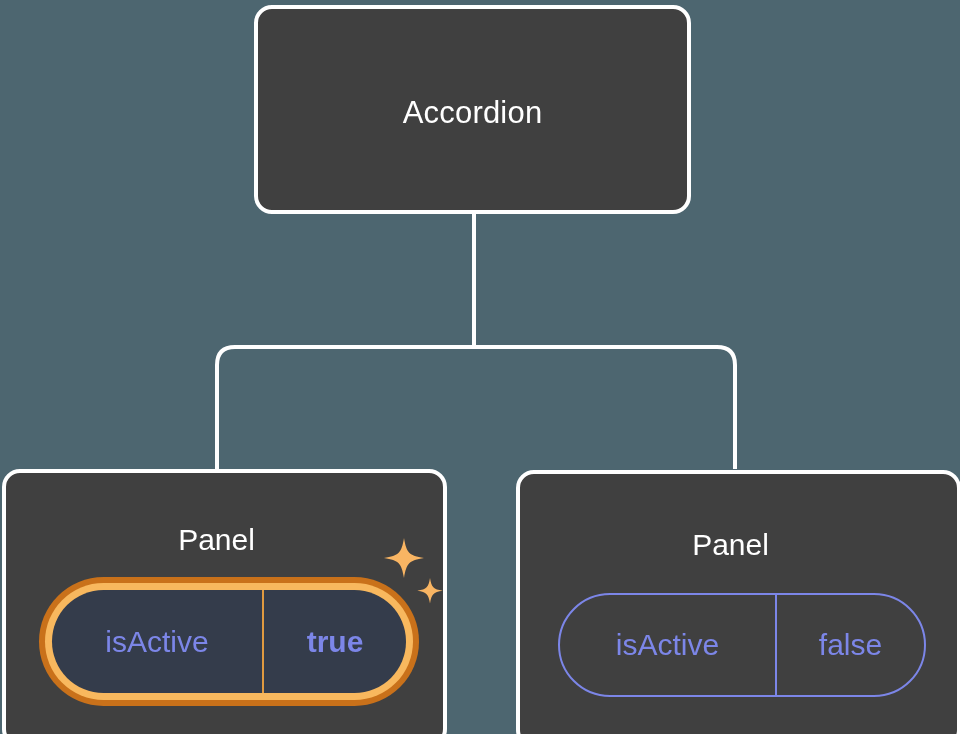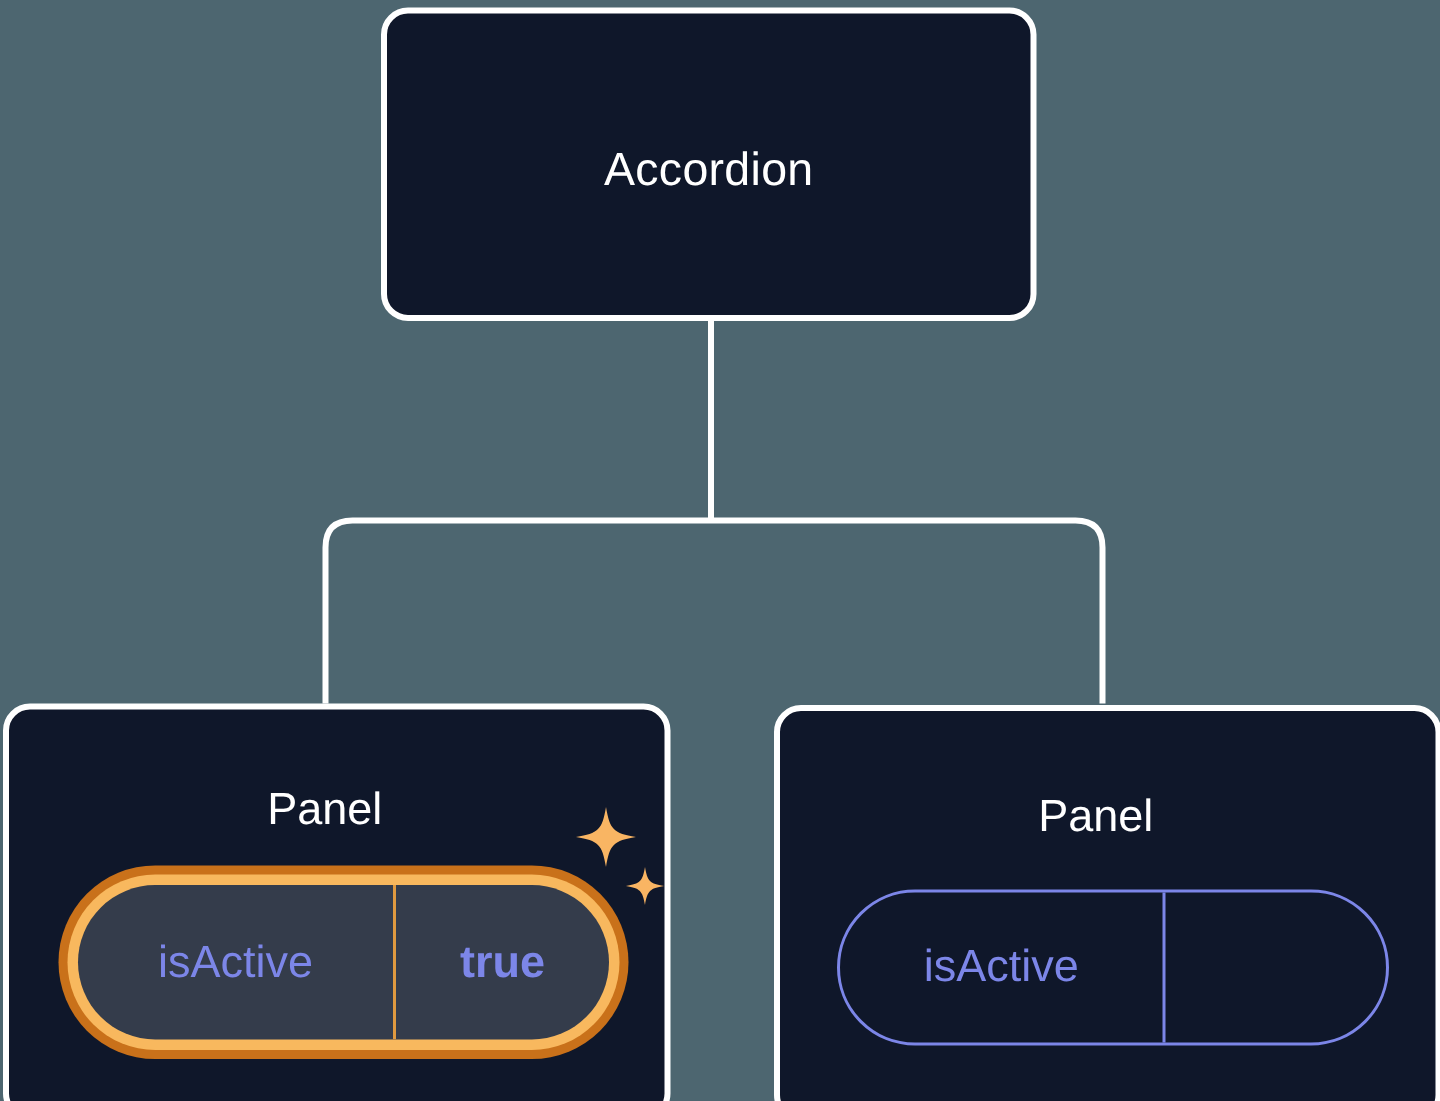--- a/index.html
+++ b/index.html
@@ -22,21 +22,21 @@
     left: 0;
     top: 0;
     width: 960px;
     height: 734px;
     pointer-events: none;
   }
 
   
   .node {
     position: absolute;
-    background: #0f172a;
+    background: #404040;
     border: 4px solid #ffffff;
     border-radius: 18px;
     box-sizing: border-box;
   }
 
   
   #node-accordion {
     left: 254px;
     top: 5px;
     width: 437px;
@@ -204,20 +204,21 @@
         <div class="pill-val">true</div>
       </div>
     </div>
   </div>
 
   <div class="node panel-node" id="node-panel-right">
     <div class="node-title">Panel</div>
 
     <div class="pill" id="pill-right">
       <div class="pill-key">isActive</div>
+      <div class="pill-val">false</div>
     </div>
   </div>
 
   <svg id="sparkles" viewBox="0 0 66 76" width="66" height="76">
     <path d="M 22 4 C 24.5 19 27 21.5 42 24 C 27 26.5 24.5 29 22 44 C 19.5 29 17 26.5 2 24 C 17 21.5 19.5 19 22 4 Z" fill="#f9b563"></path>
     <path d="M 48 44 C 49.6 53.5 51.2 55.1 60.7 56.7 C 51.2 58.3 49.6 59.9 48 69.4 C 46.4 59.9 44.8 58.3 35.3 56.7 C 44.8 55.1 46.4 53.5 48 44 Z" fill="#f9b563"></path>
   </svg>
 
 </div>
 

